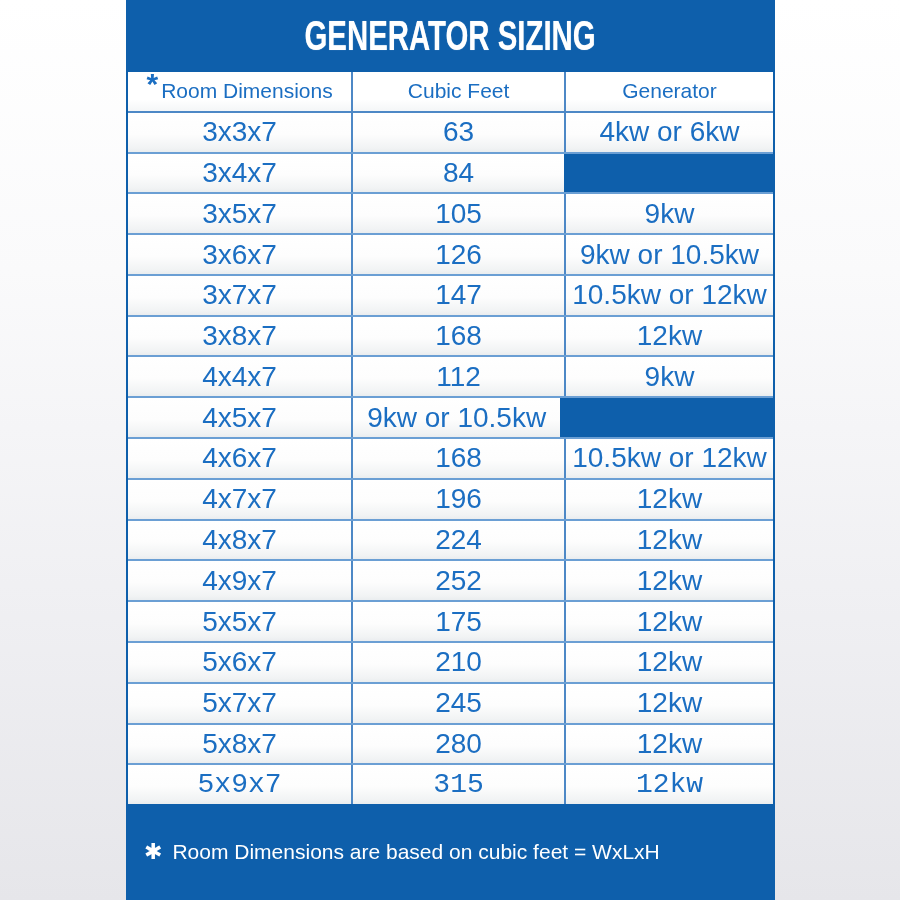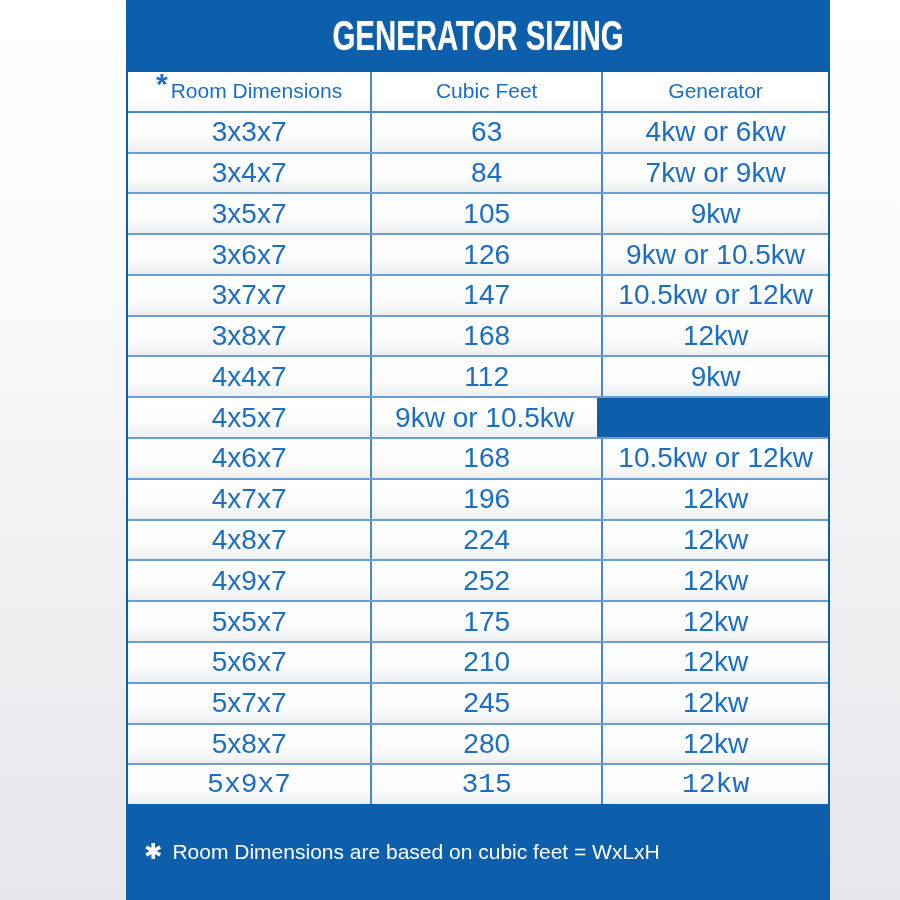--- a/index.html
+++ b/index.html
@@ -10,21 +10,21 @@
     --white:#ffffff;
   }
   *{box-sizing:border-box;}
   html,body{margin:0;padding:0;}
   body{
     width:900px;height:900px;overflow:hidden;position:relative;
     font-family:"Liberation Sans", sans-serif;
     background:linear-gradient(180deg,#ffffff 0%,#fafafb 30%,#f0f0f3 65%,#e6e6ea 100%);
   }
   .panel{
-    position:absolute;left:126px;top:0;width:704px;height:900px;
+    position:absolute;left:126px;top:0;width:649px;height:900px;
     background:var(--panel-blue);
   }
   .title-band{
     height:72px;display:flex;align-items:center;justify-content:center;
   }
   .title-band .title{
     margin:0;color:var(--white);font-size:42px;font-weight:bold;
     white-space:nowrap;display:inline-block;transform:scaleX(0.70);
     letter-spacing:0px;
     text-shadow:0 0 1px rgba(255,255,255,0.6);
@@ -94,21 +94,20 @@
 
   <div class="row">
     <div class="cell c0">3x3x7</div>
     <div class="cell c1">63</div>
     <div class="cell c2">4kw or 6kw</div>
   </div>
 
   <div class="row">
     <div class="cell c0">3x4x7</div>
     <div class="cell c1">84</div>
-    <div class="cell c2">7kw or 9kw</div>
   </div>
 
   <div class="row">
     <div class="cell c0">3x5x7</div>
     <div class="cell c1">105</div>
     <div class="cell c2">9kw</div>
   </div>
 
   <div class="row">
     <div class="cell c0">3x6x7</div>

